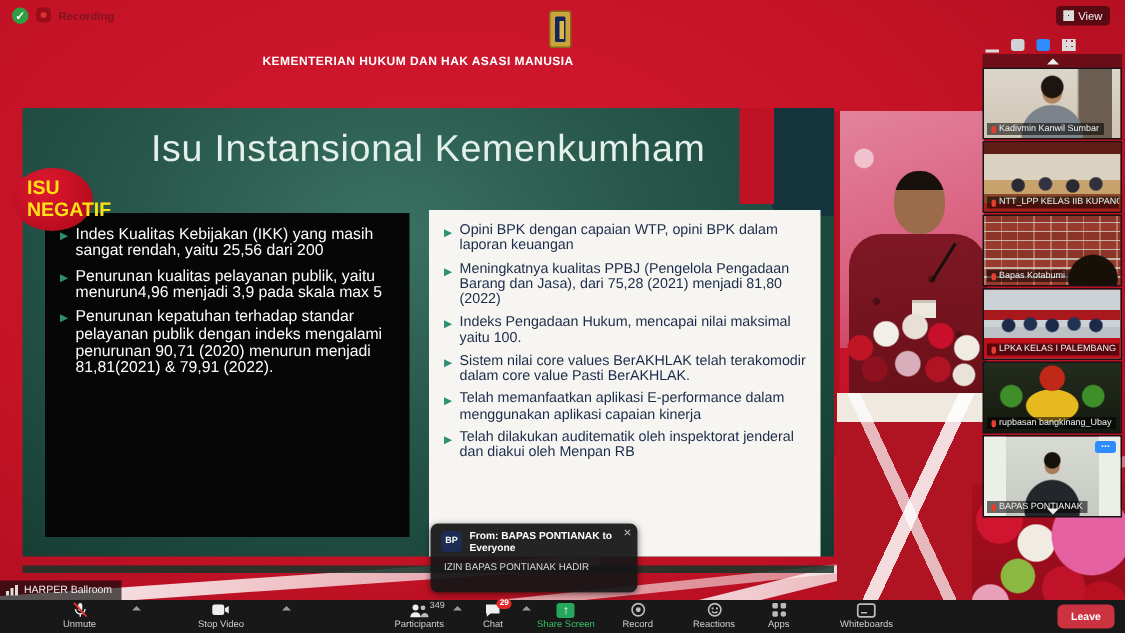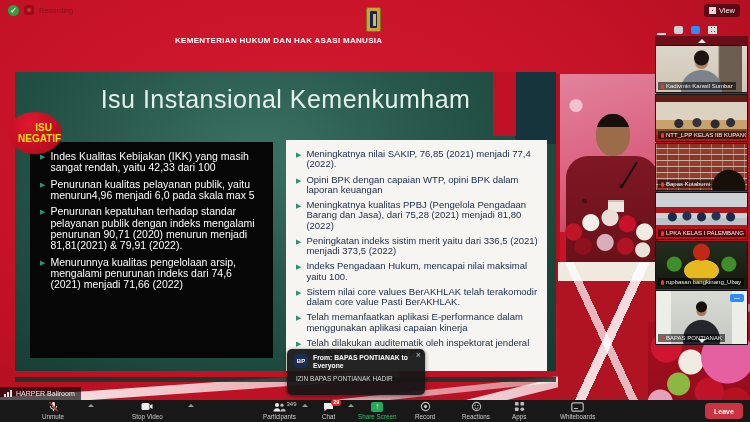--- a/index.html
+++ b/index.html
@@ -79,21 +79,21 @@
 
   
   .slide{position:absolute;left:15px;top:72px;width:541px;height:299px;
     background:radial-gradient(ellipse at 45% 28%,#3a7263 0%,#265549 45%,#143a30 100%);}
   .slide-deco-dark{position:absolute;right:0;top:0;width:42px;height:72px;background:#16343c;
     border-bottom-left-radius:10px;}
   .slide-deco-red{position:absolute;right:40px;top:0;width:23px;height:64px;background:#bf1226;}
   .slide-title{position:absolute;left:0;top:13px;width:100%;text-align:center;
     color:#e4f1ea;font-size:25px;letter-spacing:.5px;}
   .oval{position:absolute;border-radius:50%;display:flex;align-items:center;justify-content:center;
-    text-align:right;font-weight:bold;font-size:10px;line-height:1.15;z-index:5;}
+    text-align:left;font-weight:bold;font-size:13px;line-height:1.15;z-index:5;}
   .oval-neg{left:8px;top:112px;width:54px;height:42px;
     background:radial-gradient(circle at 40% 30%,#e01830,#a80818);color:#ffe012;padding:4px;}
   .oval-pos{left:460px;top:107px;width:66px;height:47px;
     background:radial-gradient(circle at 40% 30%,#fdf33a,#e8d409);color:#d01020;padding:4px;}
   .oval span{width:34px;}
 
   .box-neg{position:absolute;left:15px;top:70px;width:243px;height:216px;background:#060606;
     padding:9px 8px 8px 10px;overflow:hidden;}
   .box-pos{position:absolute;left:271px;top:68px;width:261px;height:231px;background:#f6f5f2;
     padding:9px 8px 8px 10px;overflow:hidden;}
@@ -103,21 +103,21 @@
   .box-neg .ptxt{font-size:10.5px;line-height:1.08;color:#fdfdfd;}
   .box-pos .ptxt{font-size:9.5px;line-height:1.08;color:#1a2a48;}
   .slide-bottom-band{position:absolute;left:15px;top:377px;width:541px;height:5px;background:#16352c;opacity:.85;}
 
   
   .rec{position:absolute;left:8px;top:4px;display:flex;align-items:center;gap:5px;height:12px;}
   .shield{width:11px;height:11px;border-radius:50%;background:#2f9e44;color:#fff;font-size:8px;
     line-height:11px;text-align:center;font-weight:bold;}
   .rec-dot{width:10px;height:10px;border-radius:3px;background:rgba(120,10,18,.55);position:relative;}
   .rec-dot::after{content:"";position:absolute;left:3px;top:3px;width:4px;height:4px;border-radius:50%;background:#e03030;}
-  .rec-label{font-size:7.5px;font-weight:normal;color:#7e1420;}
+  .rec-label{font-size:7.5px;font-weight:bold;color:#7e1420;}
   .view-btn{position:absolute;right:10px;top:4px;height:13px;padding:0 5px;border-radius:3px;
     background:rgba(55,8,14,.72);color:#eee;font-size:7.5px;display:flex;align-items:center;gap:3px;}
   .grid-ico{width:7px;height:7px;
     background:linear-gradient(90deg,#ddd 0 3px,transparent 3px 4px,#ddd 4px),
                linear-gradient(0deg,#ddd 0 3px,transparent 3px 4px,#ddd 4px);
     background-size:7px 7px;}
 
   
   .sb-controls{position:absolute;left:657px;top:25px;display:flex;gap:8px;align-items:center;height:10px;z-index:6;}
   .ctl{width:9px;height:8px;}
@@ -246,54 +246,42 @@
 
   <div class="slide">
     <div class="slide-deco-dark"></div>
     <div class="slide-deco-red"></div>
     <div class="slide-title">Isu Instansional Kemenkumham</div>
 
     <div class="box-neg">
       <ul class="pts">
         <li>
             <span class="arrow">▶</span>
-            <span class="ptxt">Indes Kualitas Kebijakan (IKK) yang masih sangat rendah, yaitu 42,33 dari 100</span>
-          </li>
-        <li>
-            <span class="arrow">▶</span>
-            <span class="ptxt">Penurunan kualitas pelayanan publik, yaitu menurun4,96 menjadi 6,0 pada skala max 5</span>
+            <span class="ptxt">Indes Kualitas Kebijakan (IKK) yang masih sangat rendah, yaitu 25,56 dari 200</span>
+          </li>
+        <li>
+            <span class="arrow">▶</span>
+            <span class="ptxt">Penurunan kualitas pelayanan publik, yaitu menurun4,96 menjadi 3,9 pada skala max 5</span>
           </li>
         <li>
             <span class="arrow">▶</span>
             <span class="ptxt">Penurunan kepatuhan terhadap standar pelayanan publik dengan indeks mengalami penurunan 90,71 (2020) menurun menjadi 81,81(2021) &amp; 79,91 (2022).</span>
-          </li>
-        <li>
-            <span class="arrow">▶</span>
-            <span class="ptxt">Menurunnya kualitas pengelolaan arsip, mengalami penurunan indeks dari 74,6 (2021) menjadi 71,66 (2022)</span>
           </li>
       </ul>
     </div>
 
     <div class="box-pos">
       <ul class="pts">
         <li>
             <span class="arrow">▶</span>
-            <span class="ptxt">Meningkatnya nilai SAKIP, 76,85 (2021) menjadi 77,4 (2022).</span>
-          </li>
-        <li>
-            <span class="arrow">▶</span>
             <span class="ptxt">Opini BPK dengan capaian WTP, opini BPK dalam laporan keuangan</span>
           </li>
         <li>
             <span class="arrow">▶</span>
             <span class="ptxt">Meningkatnya kualitas PPBJ (Pengelola Pengadaan Barang dan Jasa), dari 75,28 (2021) menjadi 81,80 (2022)</span>
-          </li>
-        <li>
-            <span class="arrow">▶</span>
-            <span class="ptxt">Peningkatan indeks sistim merit yaitu dari 336,5 (2021) menjadi 373,5 (2022)</span>
           </li>
         <li>
             <span class="arrow">▶</span>
             <span class="ptxt">Indeks Pengadaan Hukum, mencapai nilai maksimal yaitu 100.</span>
           </li>
         <li>
             <span class="arrow">▶</span>
             <span class="ptxt">Sistem nilai core values BerAKHLAK telah terakomodir dalam core value Pasti BerAKHLAK.</span>
           </li>
         <li>

